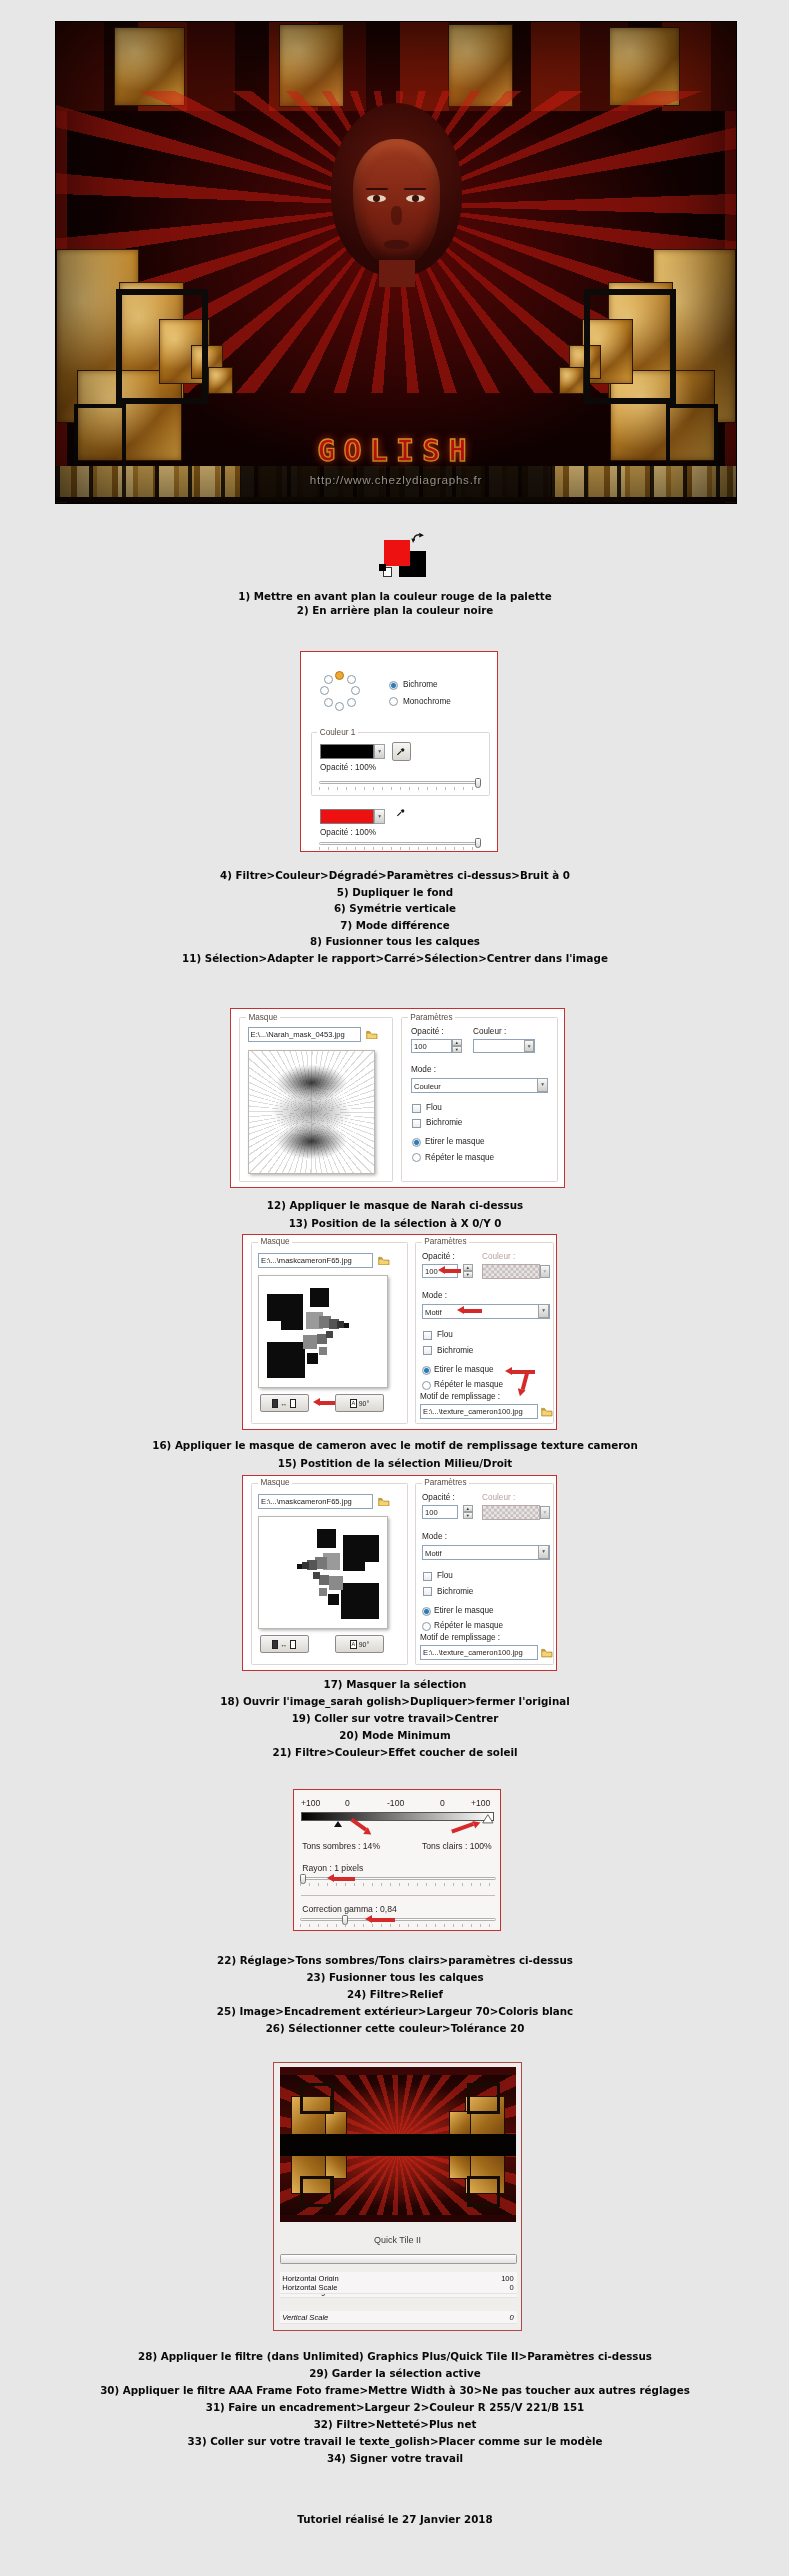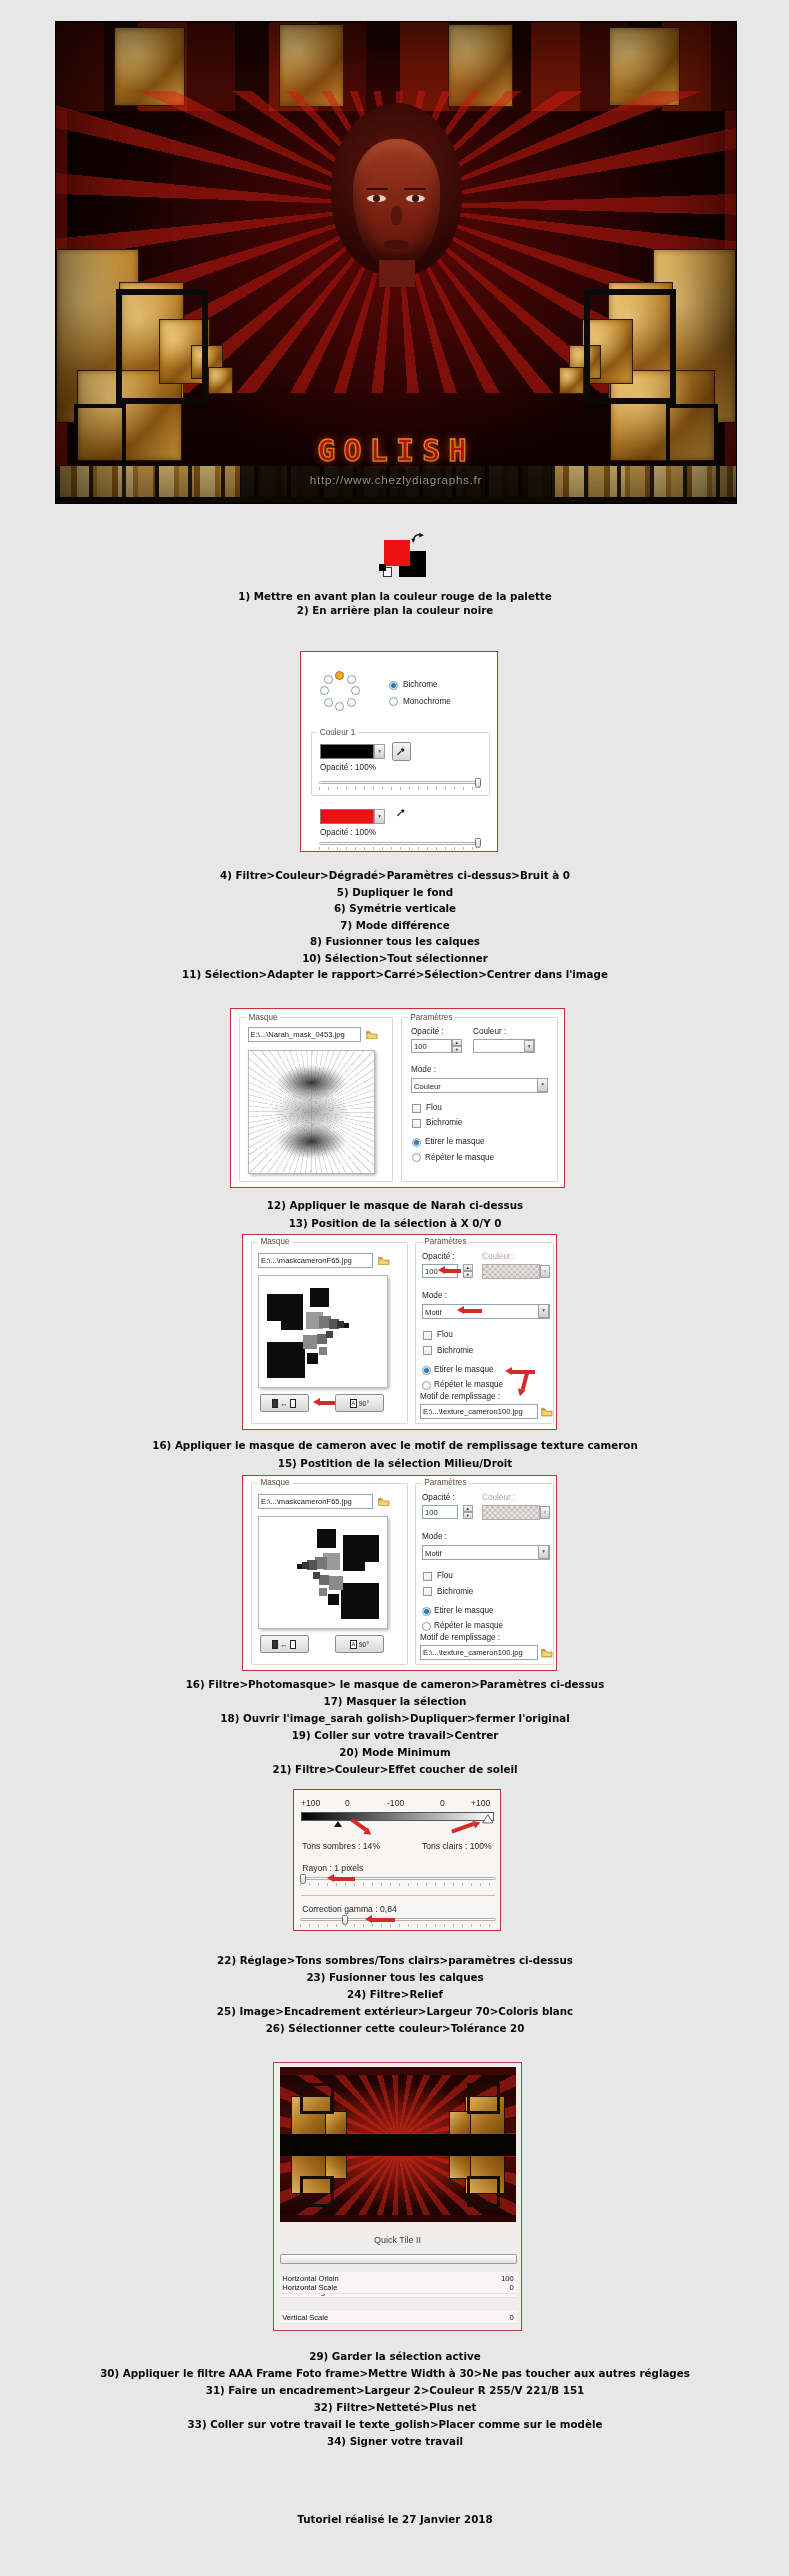--- a/index.html
+++ b/index.html
@@ -205,21 +205,20 @@
   <div class="sl-handle" style="left:174px;top:186px;"></div>
   <div class="ticks" style="left:18px;top:195px;width:162px;"></div>
 </div>
 
 <div class="steps" style="top:867px;line-height:16.5px;">
   <div>4) Filtre&gt;Couleur&gt;Dégradé&gt;Paramètres ci-dessus&gt;Bruit à 0</div>
   <div>5) Dupliquer le fond</div>
   <div>6) Symétrie verticale</div>
   <div>7) Mode différence</div>
   <div>8) Fusionner tous les calques</div>
-  <div>10) Sélection&gt;Tout sélectionner</div>
   <div>11) Sélection&gt;Adapter le rapport&gt;Carré&gt;Sélection&gt;Centrer dans l'image</div>
 </div>
 
 <div class="dlg" style="left:230px;top:1008px;width:335px;height:180px;">
   <div class="grp" style="left:8.2px;top:8.2px;width:152px;height:163px;">
     <span class="grp-lbl">Masque</span>
   </div>
   <div class="field" style="left:16.5px;top:18px;width:113px;height:15px;">E:\...\Narah_mask_0453.jpg</div>
   <div class="abs" style="left:135px;top:20.6px;">
     <svg width="11.7" height="9.6" viewBox="0 0 17 14">
@@ -424,21 +423,20 @@
   <div class="field" style="left:177px;top:169px;width:118px;height:15px;">E:\...\texture_cameron100.jpg</div>
   <div class="abs" style="left:298px;top:172px;">
     <svg width="11.7" height="9.6" viewBox="0 0 17 14">
         <path d="M1 4 h5 l2 2 h8 v7 h-15 z" fill="#f7d270" stroke="#a07818"></path>
         <path d="M1 4 v-2 h4 l1.5 2 z" fill="#f7d270" stroke="#a07818"></path>
       </svg>
   </div>
 </div>
 
 <div class="steps" style="top:1676px;line-height:17px;">
-  <div>16) Filtre&gt;Photomasque&gt; le masque de cameron&gt;Paramètres ci-dessus</div>
   <div>17) Masquer la sélection</div>
   <div>18) Ouvrir l'image_sarah golish&gt;Dupliquer&gt;fermer l'original</div>
   <div>19) Coller sur votre travail&gt;Centrer</div>
   <div>20) Mode Minimum</div>
   <div>21) Filtre&gt;Couleur&gt;Effet coucher de soleil</div>
 </div>
 
 <div class="sunset" style="left:293px;top:1789px;width:208px;height:142px;">
   <span class="sun-lbl" style="left:6.9px;top:8.2px;">+100</span>
   <span class="sun-lbl" style="left:51px;top:8.2px;">0</span>
@@ -518,27 +516,28 @@
     <span class="v">100</span>
   </div>
   <div class="qt-row" style="left:5.5px;top:222px;width:237px;">
     <span class="l">Couleur Origin</span>
     <span class="v">0</span>
   </div>
   <div class="qt-row" style="left:5.5px;top:218px;width:237px;">
     <span class="l">Horizontal Scale</span>
     <span class="v">0</span>
   </div>
-  <div class="qt-row" style="left:5.5px;top:248px;width:237px;">
+  <div class="qt-row" style="left:5.5px;top:248px;width:237px;font-style:italic;">
     <span class="l">Vertical Scale</span>
     <span class="v">0</span>
   </div>
 </div>
 
 <div class="steps" style="top:2348px;line-height:17px;">
+  <div>28) Appliquer le filtre (dans Unlimited) Graphics Plus/Quick Tile II&gt;Paramètres ci-dessus</div>
   <div>29) Garder la sélection active</div>
   <div>30) Appliquer le filtre AAA Frame Foto frame&gt;Mettre Width à 30&gt;Ne pas toucher aux autres réglages</div>
   <div>31) Faire un encadrement&gt;Largeur 2&gt;Couleur R 255/V 221/B 151</div>
   <div>32) Filtre&gt;Netteté&gt;Plus net</div>
   <div>33) Coller sur votre travail le texte_golish&gt;Placer comme sur le modèle</div>
   <div>34) Signer votre travail</div>
 </div>
 
 <div class="footer" style="top:2513px;">Tutoriel réalisé le 27 Janvier 2018</div>
 

